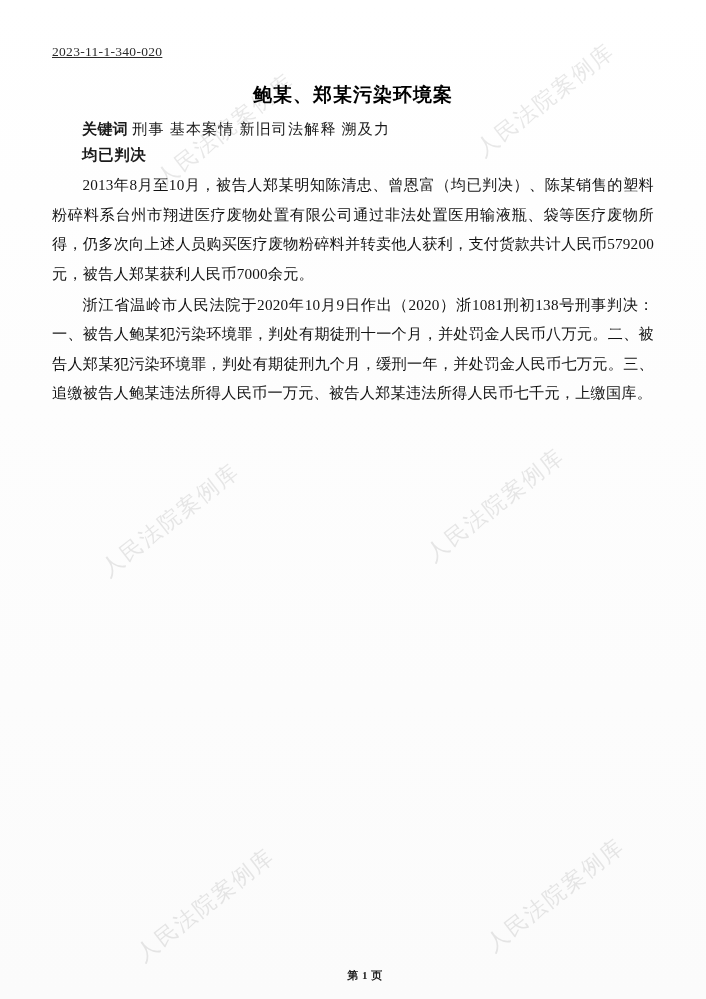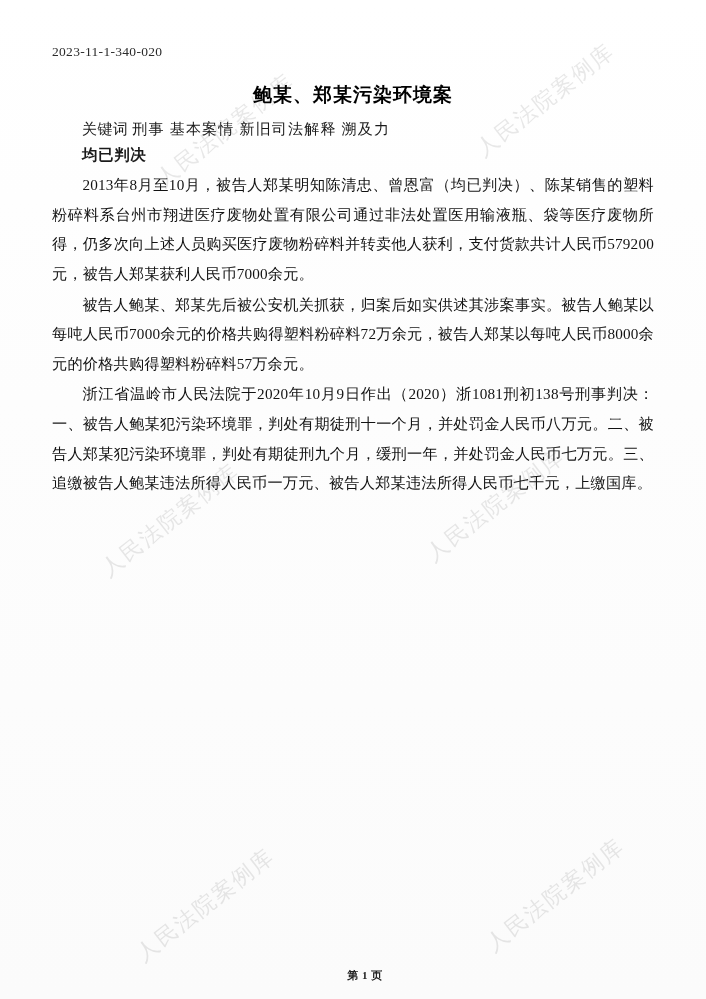--- a/index.html
+++ b/index.html
@@ -37,20 +37,21 @@
     padding: 44px 52px 0 52px;
     box-sizing: border-box;
   }
 
   .doc-number {
     font-size: 13.5px;
     letter-spacing: 0.3px;
     color: #2b2b2b;
     margin-bottom: 22px;
     font-family: "Liberation Serif", serif;
+    text-decoration: underline;
   }
 
   .doc-title {
     text-align: center;
     font-size: 19px;
     font-weight: bold;
     letter-spacing: 1px;
     color: #000;
     margin: 0 0 12px 0;
   }
@@ -63,21 +64,21 @@
     letter-spacing: 0.5px;
   }
 
   .keyword-line {
     font-size: 15px;
     margin: 0 0 6px 0;
     padding-left: 30px;
     letter-spacing: 0.4px;
   }
   .keyword-label {
-    font-weight: normal;
+    font-weight: bold;
   }
   .keyword-values {
     letter-spacing: 1.2px;
   }
 
   .section-heading {
     font-size: 15.5px;
     font-weight: bold;
     padding-left: 30px;
     margin: 0 0 4px 0;
@@ -150,20 +151,19 @@
     <h1 class="doc-title">鲍某、郑某污染环境案</h1>
 
     <div class="keyword-line">
       <span class="keyword-label">关键词</span>
       <span class="keyword-values">刑事  基本案情  新旧司法解释  溯及力</span>
     </div>
 
     <div class="section-heading">均已判决</div>
 
     <p class="body-par">2013年8月至10月，被告人郑某明知陈清忠、曾恩富（均已判决）、陈某销售的塑料粉碎料系台州市翔进医疗废物处置有限公司通过非法处置医用输液瓶、袋等医疗废物所得，仍多次向上述人员购买医疗废物粉碎料并转卖他人获利，支付货款共计人民币579200元，被告人郑某获利人民币7000余元。</p>
-    <p class="body-par">被告人鲍某、郑某先后被公安机关抓获，归案后如实供述其涉案事实。被告人鲍某以每吨人民币7000余元的价格共购得塑料粉碎料72万余元，被告人郑某以每吨人民币8000余元的价格共购得塑料粉碎料57万余元。</p>
     <p class="body-par">浙江省温岭市人民法院于2020年10月9日作出（2020）浙1081刑初138号刑事判决：一、被告人鲍某犯污染环境罪，判处有期徒刑十一个月，并处罚金人民币八万元。二、被告人郑某犯污染环境罪，判处有期徒刑九个月，缓刑一年，并处罚金人民币七万元。三、追缴被告人鲍某违法所得人民币一万元、被告人郑某违法所得人民币七千元，上缴国库。</p>
 
   </div>
 
   <div class="page-footer">第 1 页</div>
 
 </div>
 
 </body></html>

